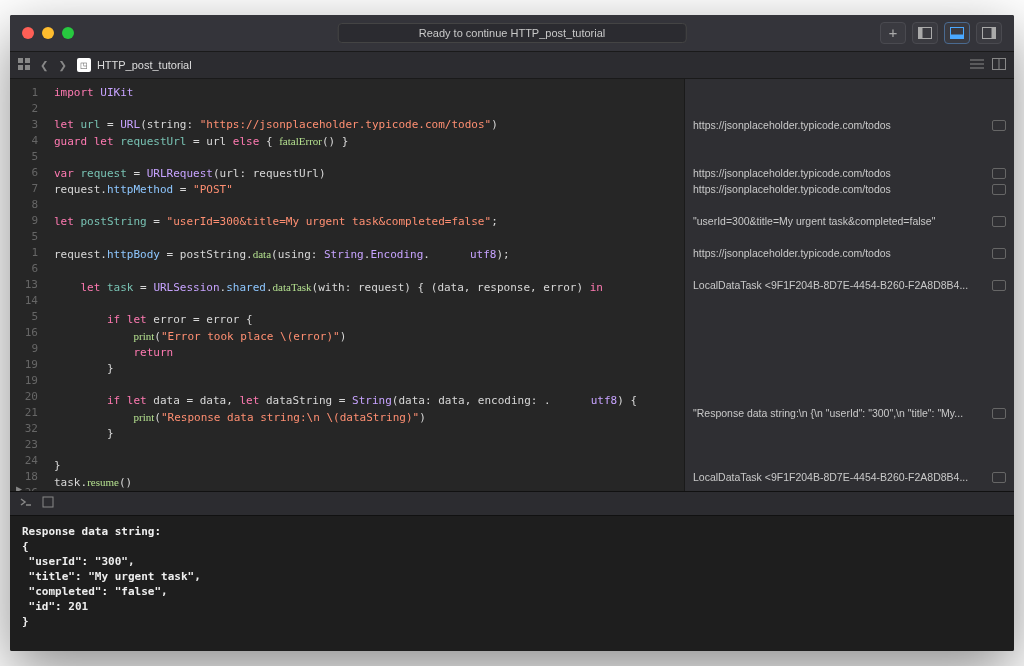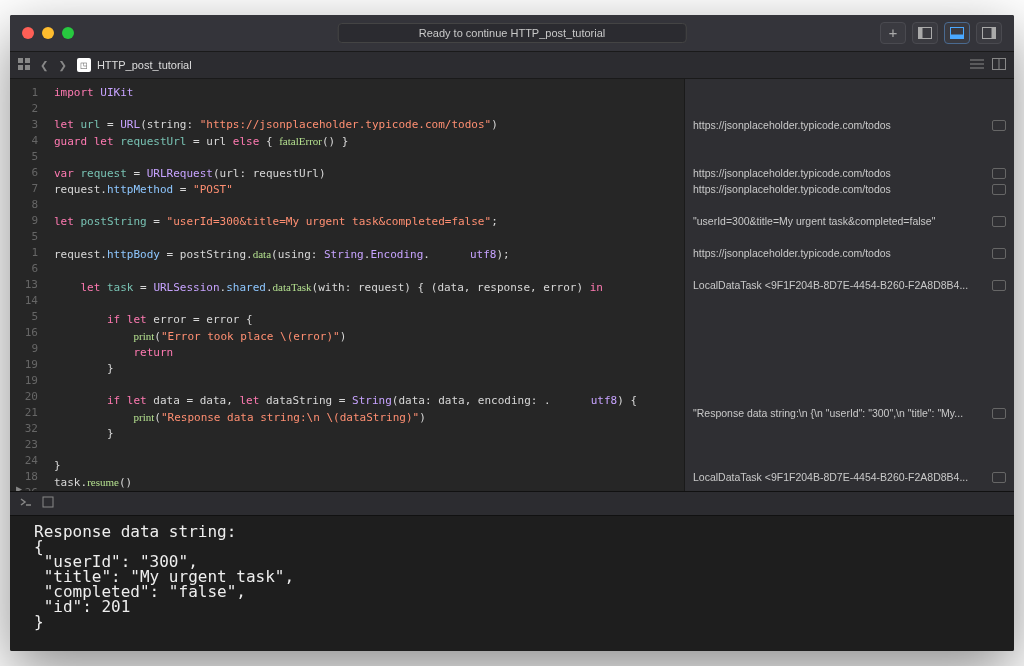--- a/index.html
+++ b/index.html
@@ -39,22 +39,22 @@
            padding:6px 8px; font-size:10.5px; color:#c9c9c9; line-height:16px;
            font-family:-apple-system,sans-serif; }
 .result-row { display:flex; justify-content:space-between; align-items:center;
               height:16px; }
 .result-box { width:14px; height:11px; border:1px solid #666; border-radius:2px; }
 .console { height:160px; background:#1e1e1e; border-top:1px solid #111;
            display:flex; flex-direction:column; }
 .console-bar { height:24px; background:#2c2c30; display:flex; align-items:center;
                padding:0 10px; gap:10px; border-bottom:1px solid #111; }
 .console-icon { color:#888; font-size:12px; }
-.console-body { flex:1; padding:8px 24px; color:#eee; font-size:16px; line-height:15px;
-                white-space:pre; font-weight:normal; }
+.console-body { flex:1; padding:8px 12px; color:#eee; font-size:11px; line-height:15px;
+                white-space:pre; font-weight:bold; }
 
 .kw { color:#ff7ab2; } .type { color:#c7a3ff; } .fn { color:#b4e08f;font-family:Liberation Serif, serif; }
 .str { color:#ff8f72; } .prop { color:#8ec7ff; } .enum { color:#c7a3ff;margin-left:40px; }
 .id { color:#78c2b3; }
 .play-cursor { position:absolute; left:6px; color:#888; font-size:10px; }
 .gutter-wrap { position:relative; }
 </style>
 </head>
 <body>
 

